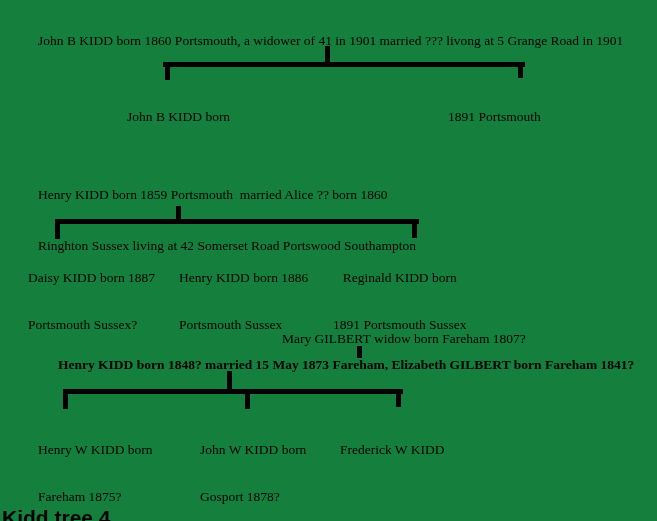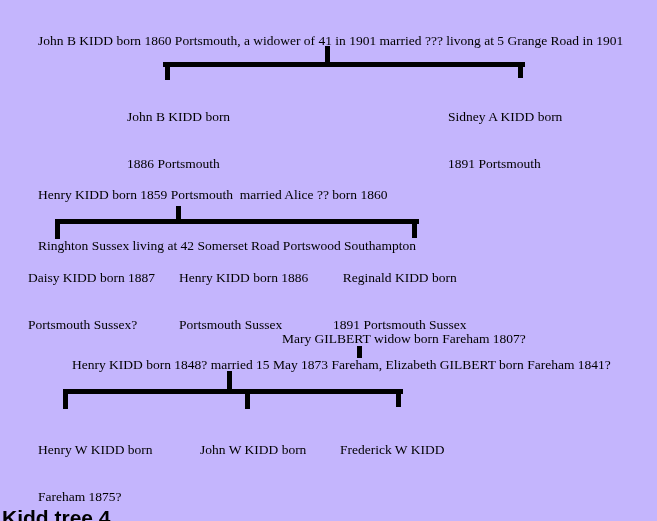--- a/index.html
+++ b/index.html
@@ -4,21 +4,21 @@
 <style>
   html, body {
     margin: 0;
     padding: 0;
     background: #ffffff;
   }
   #canvas {
     position: relative;
     width: 657px;
     height: 521px;
-    background: #c4b5fd;
+    background: #15803d;
     overflow: hidden;
     font-family: "Liberation Serif", serif;
     color: #000000;
   }
   .txt {
     position: absolute;
     font-size: 13.5px;
     line-height: 15.5px;
     white-space: pre;
     color: #000000;
@@ -50,24 +50,22 @@
   <div>
     <div class="txt" style="left:38px; top:33px;">John B KIDD born 1860 Portsmouth, a widower of 41 in 1901 married ??? livong at 5 Grange Road in 1901</div>
 
     <div class="vline" style="left:325px; top:46px; width:5px; height:17px;"></div>
     <div class="hline" style="left:163px; top:62px; width:362px; height:5px;"></div>
     <div class="vline" style="left:165px; top:62px; width:5px; height:18px;"></div>
     <div class="vline" style="left:518px; top:62px; width:5px; height:16px;"></div>
 
     <div class="txt" style="left:127px; top:78px;">
       <div class="line">John B KIDD born</div>
-      <div class="line">1886 Portsmouth</div>
     </div>
     <div class="txt" style="left:448px; top:78px;">
-      <div class="line">Sidney A KIDD born</div>
       <div class="line">1891 Portsmouth</div>
     </div>
   </div>
 
   <div>
     <div class="txt parent-two-line" style="left:38px; top:152px;">
       <div class="line">Henry KIDD born 1859 Portsmouth  married Alice ?? born 1860</div>
       <div class="line">Ringhton Sussex living at 42 Somerset Road Portswood Southampton</div>
     </div>
 
@@ -88,34 +86,35 @@
       <div class="line">Reginald KIDD born</div>
       <div class="line">1891 Portsmouth Sussex</div>
     </div>
   </div>
 
   <div>
     <div class="txt" style="left:282px; top:331px;">Mary GILBERT widow born Fareham 1807?</div>
 
     <div class="vline" style="left:357px; top:346px; width:5px; height:12px;"></div>
 
-    <div class="txt" style="left:72px; top:357px;">Henry KIDD born 1848? married 15 May 1873 Fareham, Elizabeth GILBERT born Fareham 1841?</div>
+    <div class="txt" style="left:58px; top:357px;font-weight:bold;">Henry KIDD born 1848? married 15 May 1873 Fareham, Elizabeth GILBERT born Fareham 1841?</div>
 
     <div class="vline" style="left:227px; top:371px; width:5px; height:20px;"></div>
     <div class="hline" style="left:63px; top:389px; width:340px; height:5px;"></div>
     <div class="vline" style="left:63px; top:389px; width:5px; height:20px;"></div>
     <div class="vline" style="left:245px; top:389px; width:5px; height:20px;"></div>
     <div class="vline" style="left:396px; top:389px; width:5px; height:18px;"></div>
 
     <div class="txt" style="left:38px; top:411px;">
       <div class="line">Henry W KIDD born</div>
       <div class="line">Fareham 1875?</div>
     </div>
     <div class="txt" style="left:200px; top:411px;">
       <div class="line">John W KIDD born</div>
+      <div class="line">Gosport 1878?</div>
     </div>
     <div class="txt" style="left:340px; top:411px;">
       <div class="line">Frederick W KIDD</div>
     </div>
   </div>
 
   <div id="page-title">Kidd tree 4</div>
 
 </div>
 

